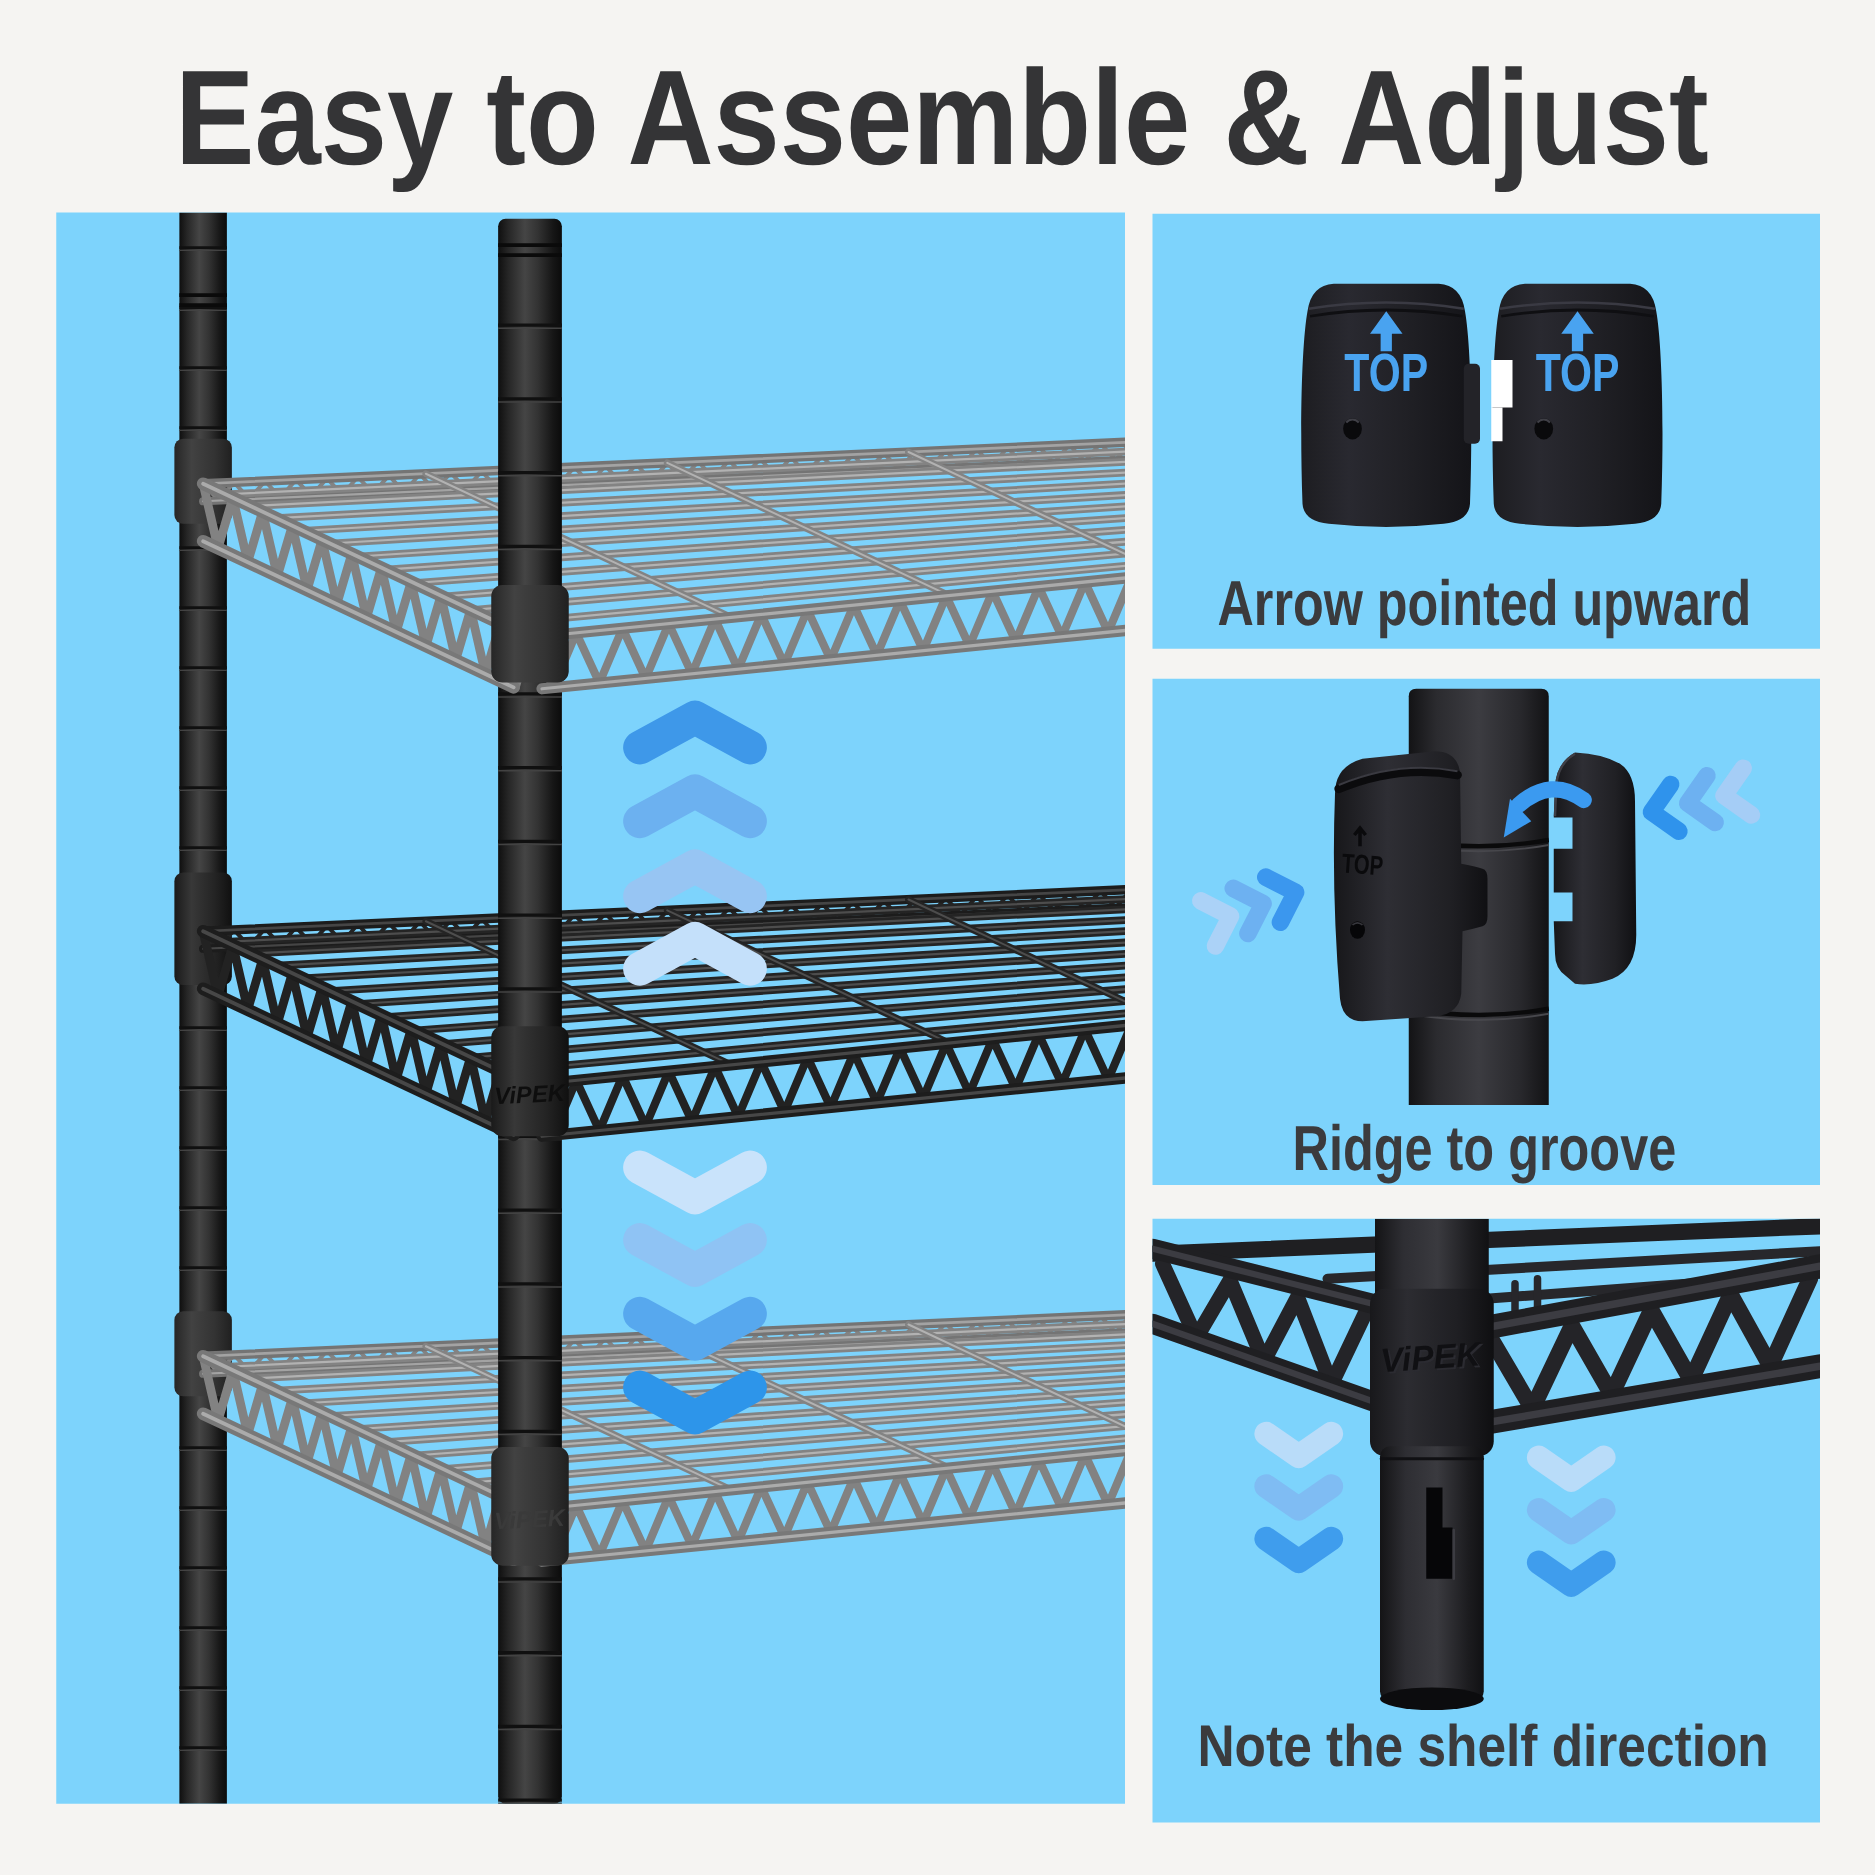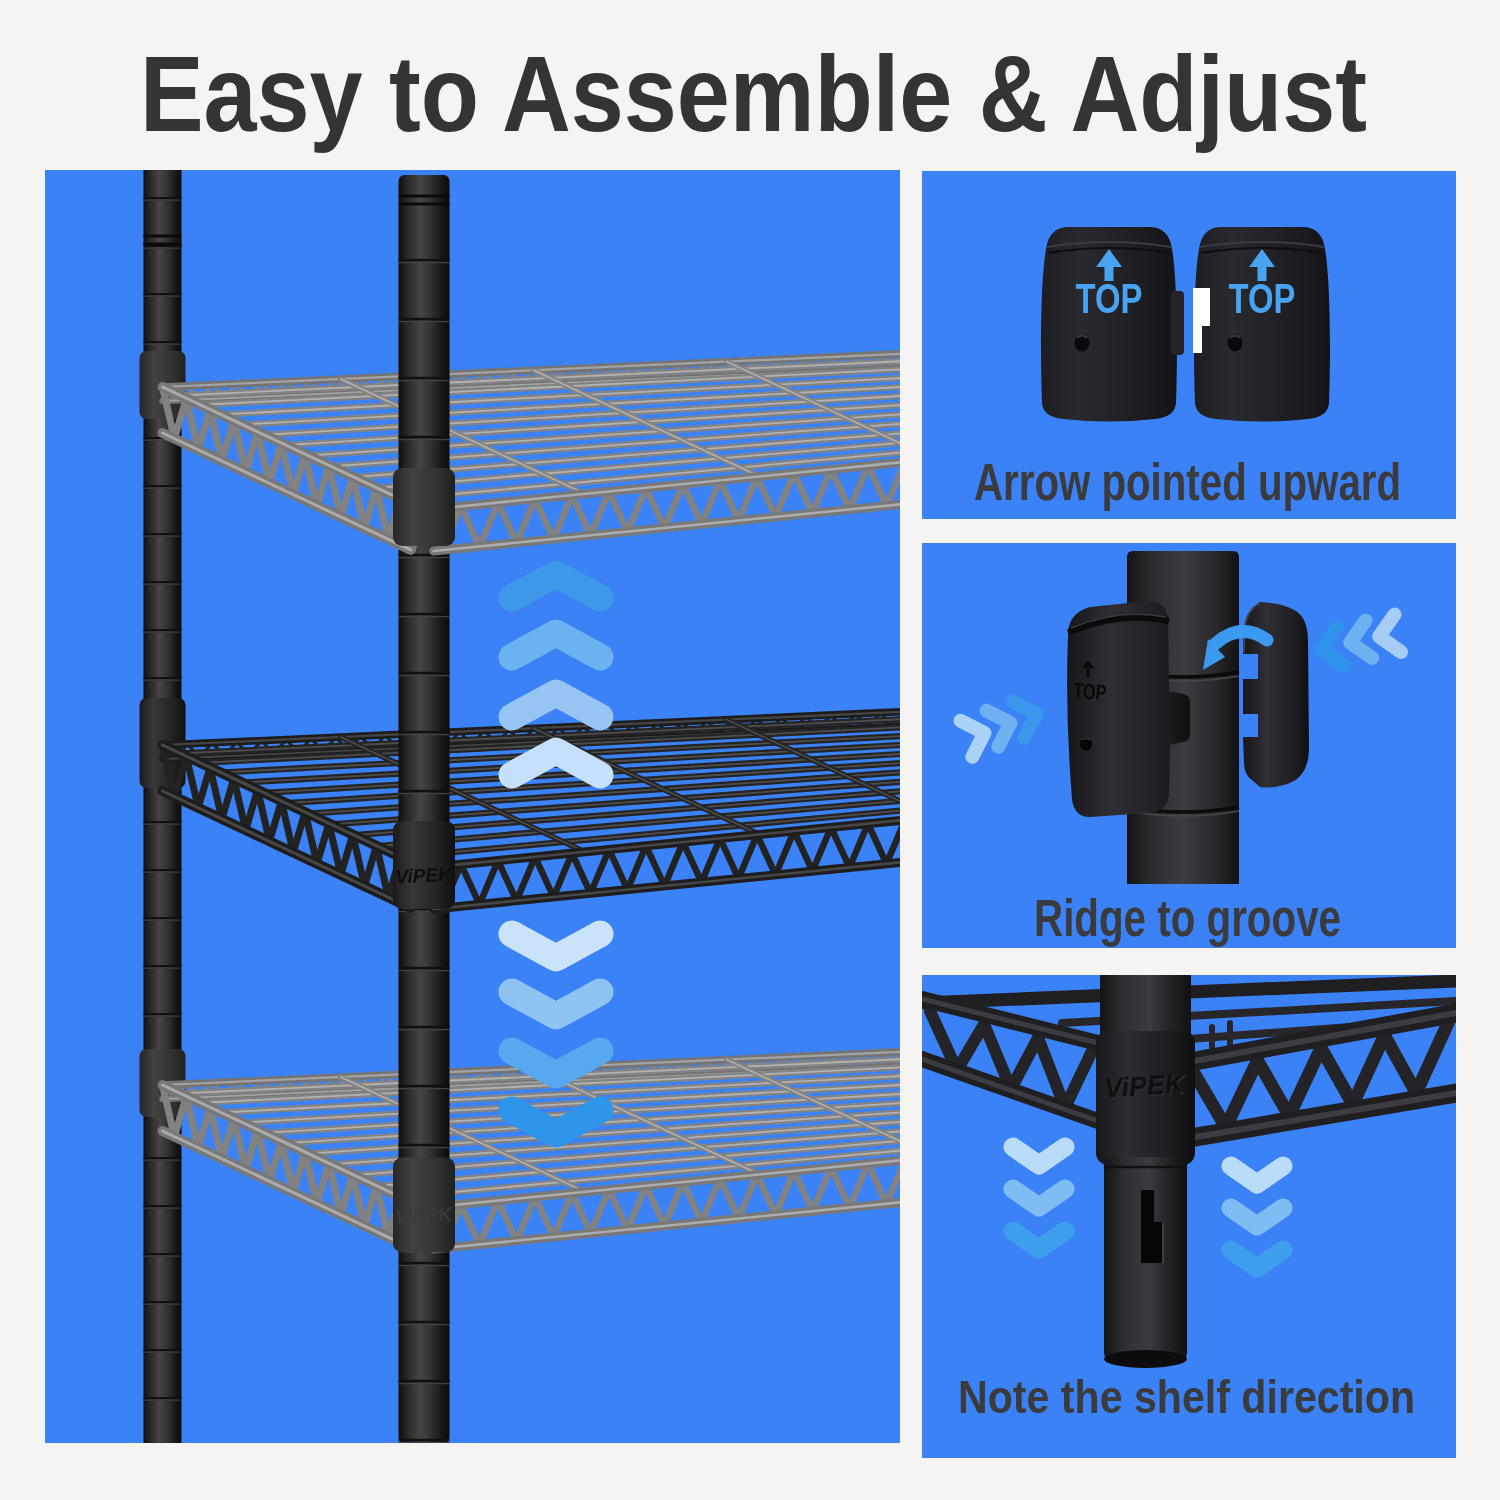--- a/index.html
+++ b/index.html
@@ -1,18 +1,18 @@
 <!DOCTYPE html>
 <html><head>
 <meta charset="utf-8">
 <style>
 * { margin:0; padding:0; box-sizing:border-box; }
 html,body { width:1500px; height:1500px; background:#f5f4f2; overflow:hidden;
   font-family:"Liberation Sans", sans-serif; }
-.panel { position:absolute; background:#3b82f6; }
+.panel { position:absolute; background:#7dd3fc; }
 #title { position:absolute; left:0; top:0; }
 </style>
 </head>
 <body>
 <svg id="title" width="1500" height="170" viewBox="0 0 1500 170">
 <text x="753.5" y="131" font-family="Liberation Sans, sans-serif" font-size="108" font-weight="bold" fill="#343436" text-anchor="middle" textLength="1227" lengthAdjust="spacingAndGlyphs">Easy to Assemble &amp; Adjust</text>
 </svg>
 <div class="panel" style="left:45px; top:170px; width:855px; height:1273px;">
 <svg width="855" height="1273" viewBox="0 0 855 1273">
 <defs>

